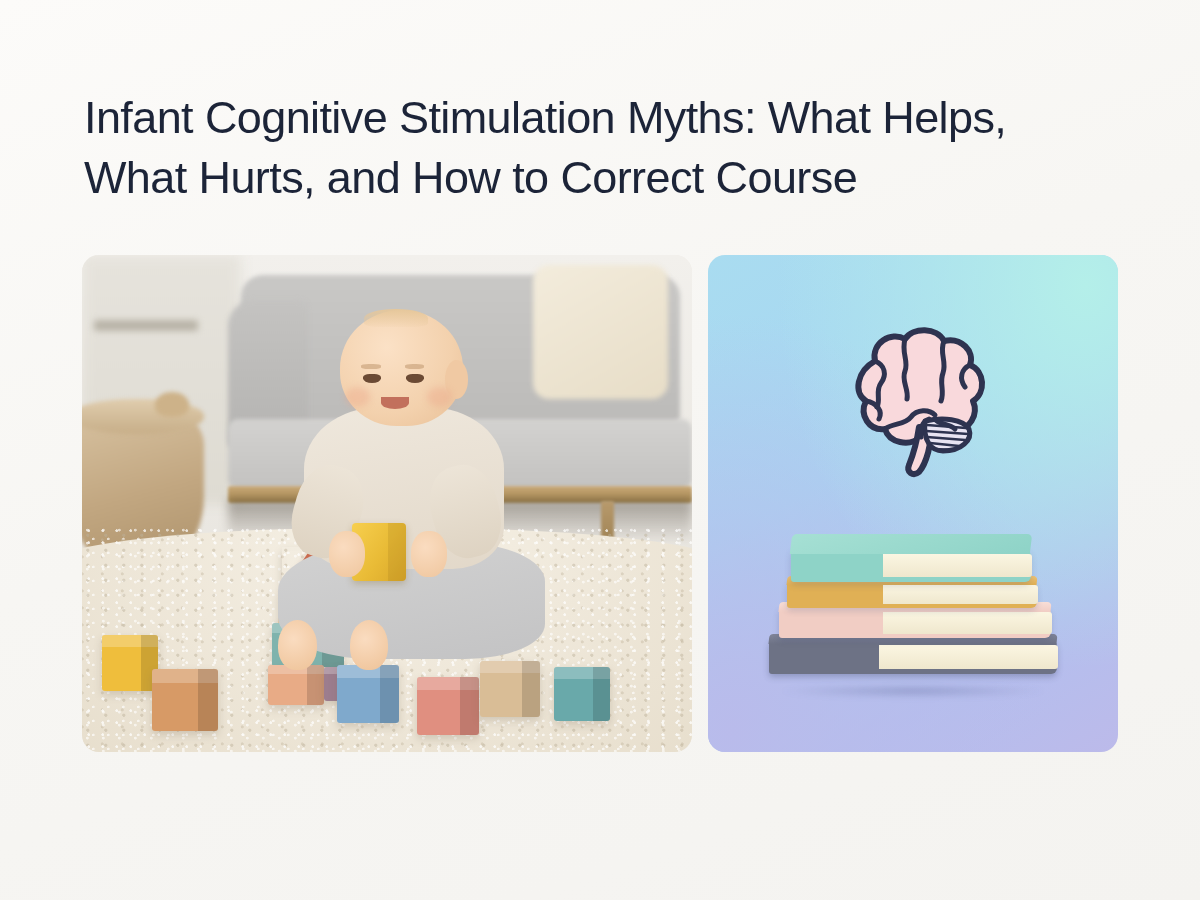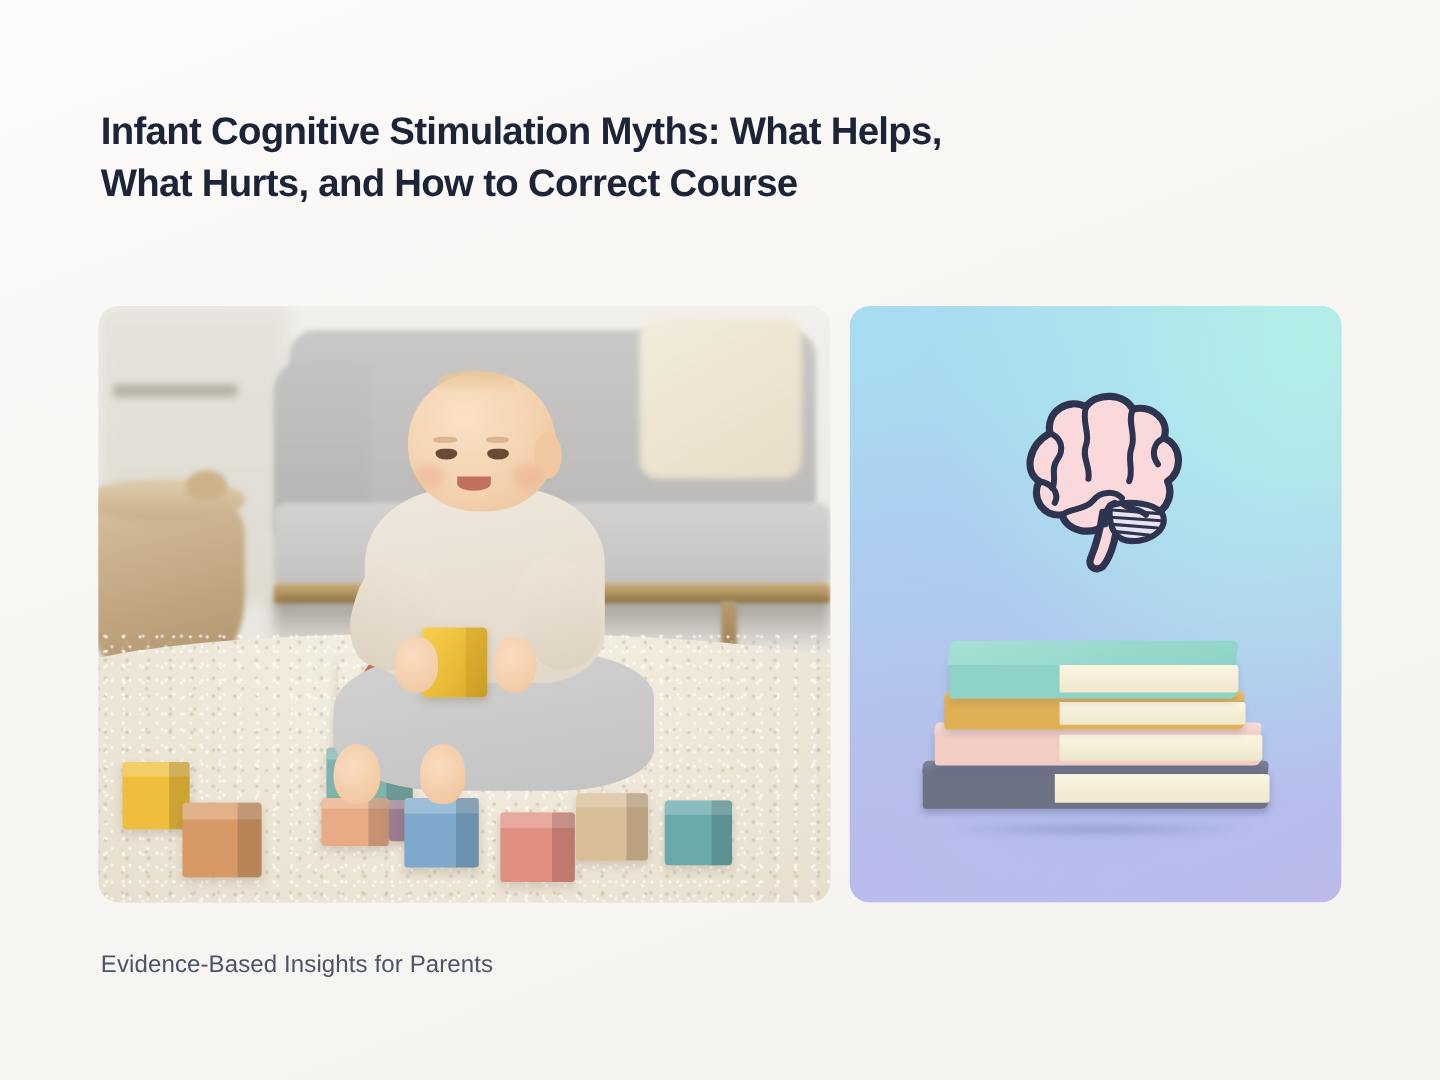--- a/index.html
+++ b/index.html
@@ -17,22 +17,22 @@
     width:1200px; height:900px;
     background:linear-gradient(160deg,#fcfbf9 0%,#f7f6f3 45%,#f4f3f0 100%);
   }
 
   
   .heading {
     position:absolute;
     left:84px; top:88px; width:1060px;
   }
   .title {
-    font-size:32px;
-    font-weight:700;
+    font-size:45px;
+    font-weight:400;
     line-height:1.33;
     letter-spacing:-0.6px;
     color:#1c2438;
     white-space:pre-line;
   }
 
   
   .media-row {
     position:absolute;
     left:82px; top:255px;
@@ -491,15 +491,14 @@
           <span class="book-pages"></span>
         </div>
         <div style="position:absolute; left:28px; top:6px; width:240px; height:20px;
                     background:linear-gradient(160deg,#a6e0d4,#8ed3c7);
                     border-radius:5px 5px 0 0; transform:skewX(-7deg);"></div>
       </div>
     </div>
 
   </div>
 
-  <div class="subtitle">Evidence-Based Insights for Parents</div>
 
 </div>
 
 </body></html>

